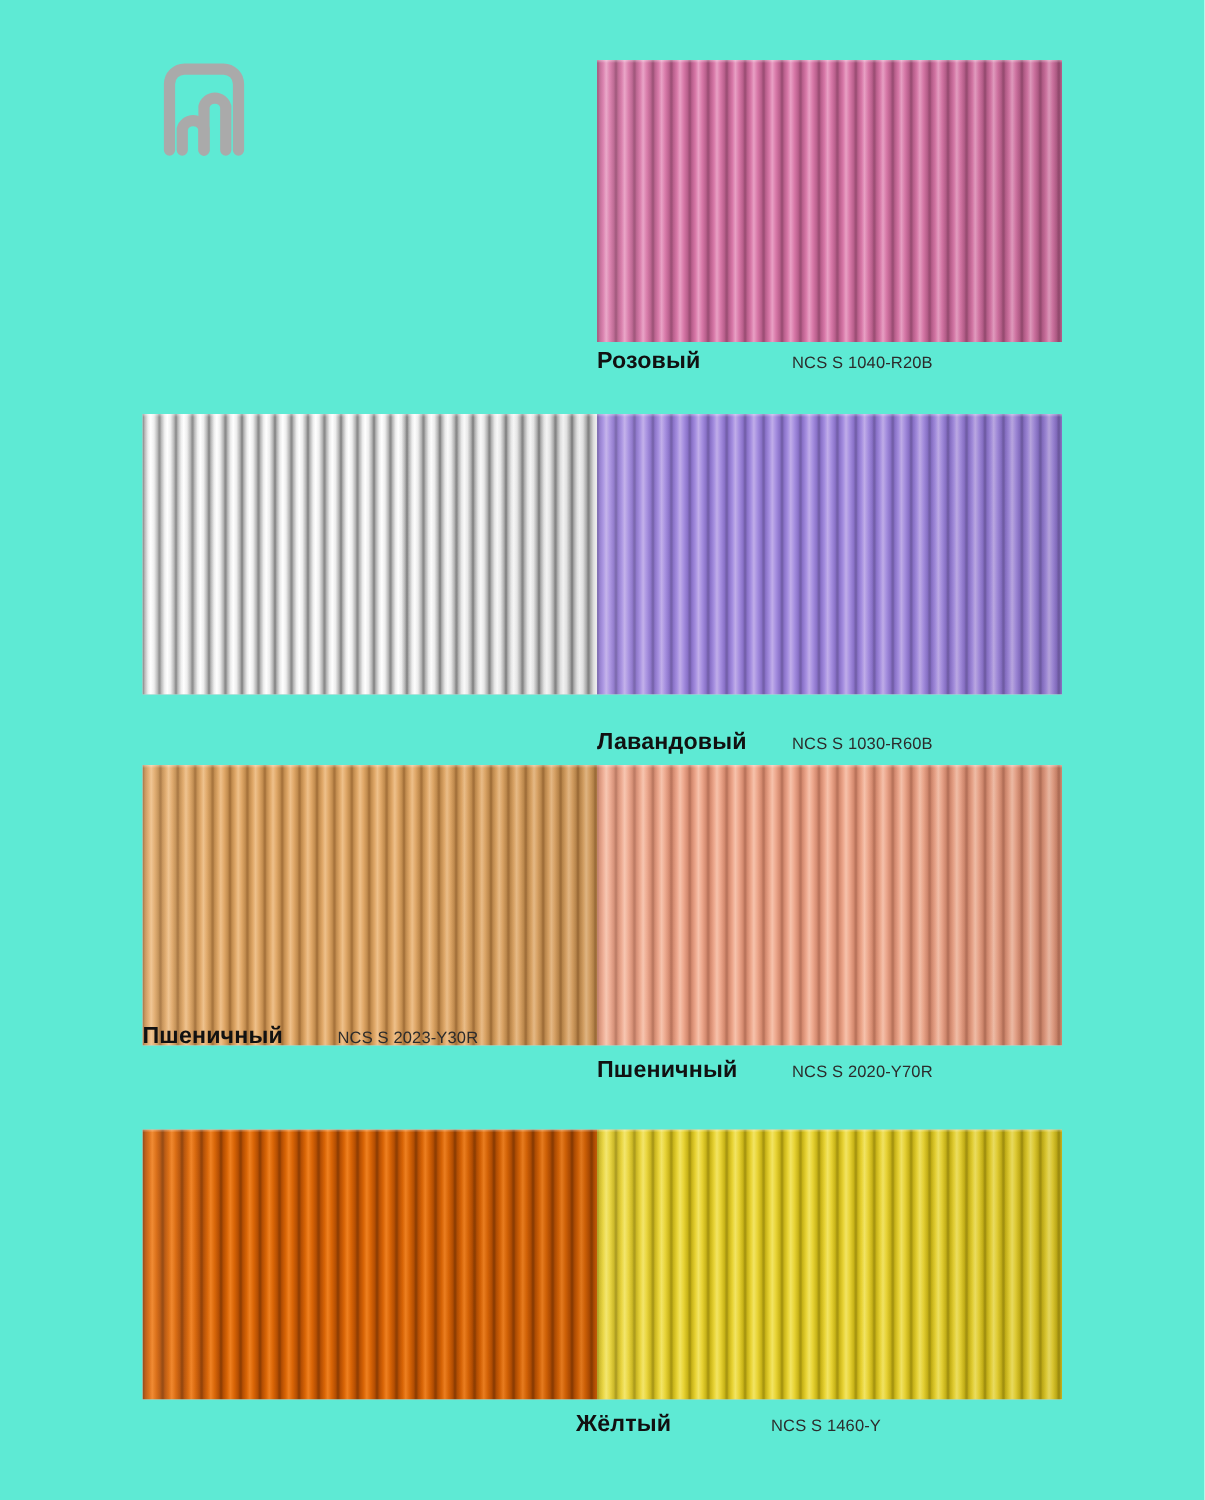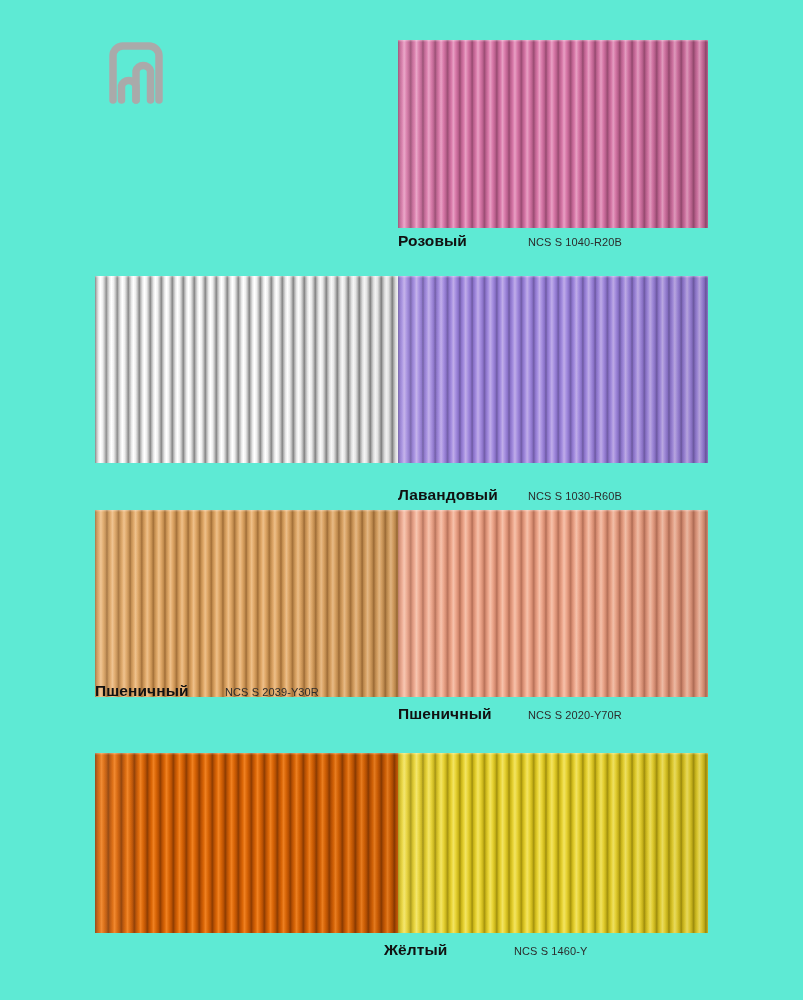--- a/index.html
+++ b/index.html
@@ -143,21 +143,21 @@
   </div>
 
   <div class="swatch" style="left:95px; top:510px; width:303px; height:187px;
               --base:#e0a868; --light:#eec08a; --dark:#c28c4e; --seam:#a8743c;">
     <div class="flutes" style="background-image: repeating-linear-gradient(to right, rgb(168, 116, 60) 0px, rgb(168, 116, 60) 0.7px, rgb(194, 140, 78) 1.62px, rgb(224, 168, 104) 3.94px, rgb(238, 192, 138) 5.8px, rgb(224, 168, 104) 8.12px, rgb(194, 140, 78) 10.56px, rgb(168, 116, 60) 11.6px);"></div>
     <div class="sheen"></div>
     <div class="topedge"></div>
   </div>
   <div class="label" style="left:95px; top:682px;">
     <span class="name codeslot">Пшеничный</span>
-    <span class="code">NCS S 2039-Y30R</span>
+    <span class="code">NCS S 2023-Y30R</span>
   </div>
 
   <div class="swatch" style="left:398px; top:510px; width:310px; height:187px;
               --base:#eda78c; --light:#f6c2ab; --dark:#d48a6f; --seam:#bb755c;">
     <div class="flutes" style="background-image: repeating-linear-gradient(to right, rgb(187, 117, 92) 0px, rgb(187, 117, 92) 0.74px, rgb(212, 138, 111) 1.72px, rgb(237, 167, 140) 4.18px, rgb(246, 194, 171) 6.15px, rgb(237, 167, 140) 8.61px, rgb(212, 138, 111) 11.19px, rgb(187, 117, 92) 12.3px);"></div>
     <div class="sheen"></div>
     <div class="topedge"></div>
   </div>
   <div class="label" style="left:398px; top:705px;">
     <span class="name codeslot">Пшеничный</span>

